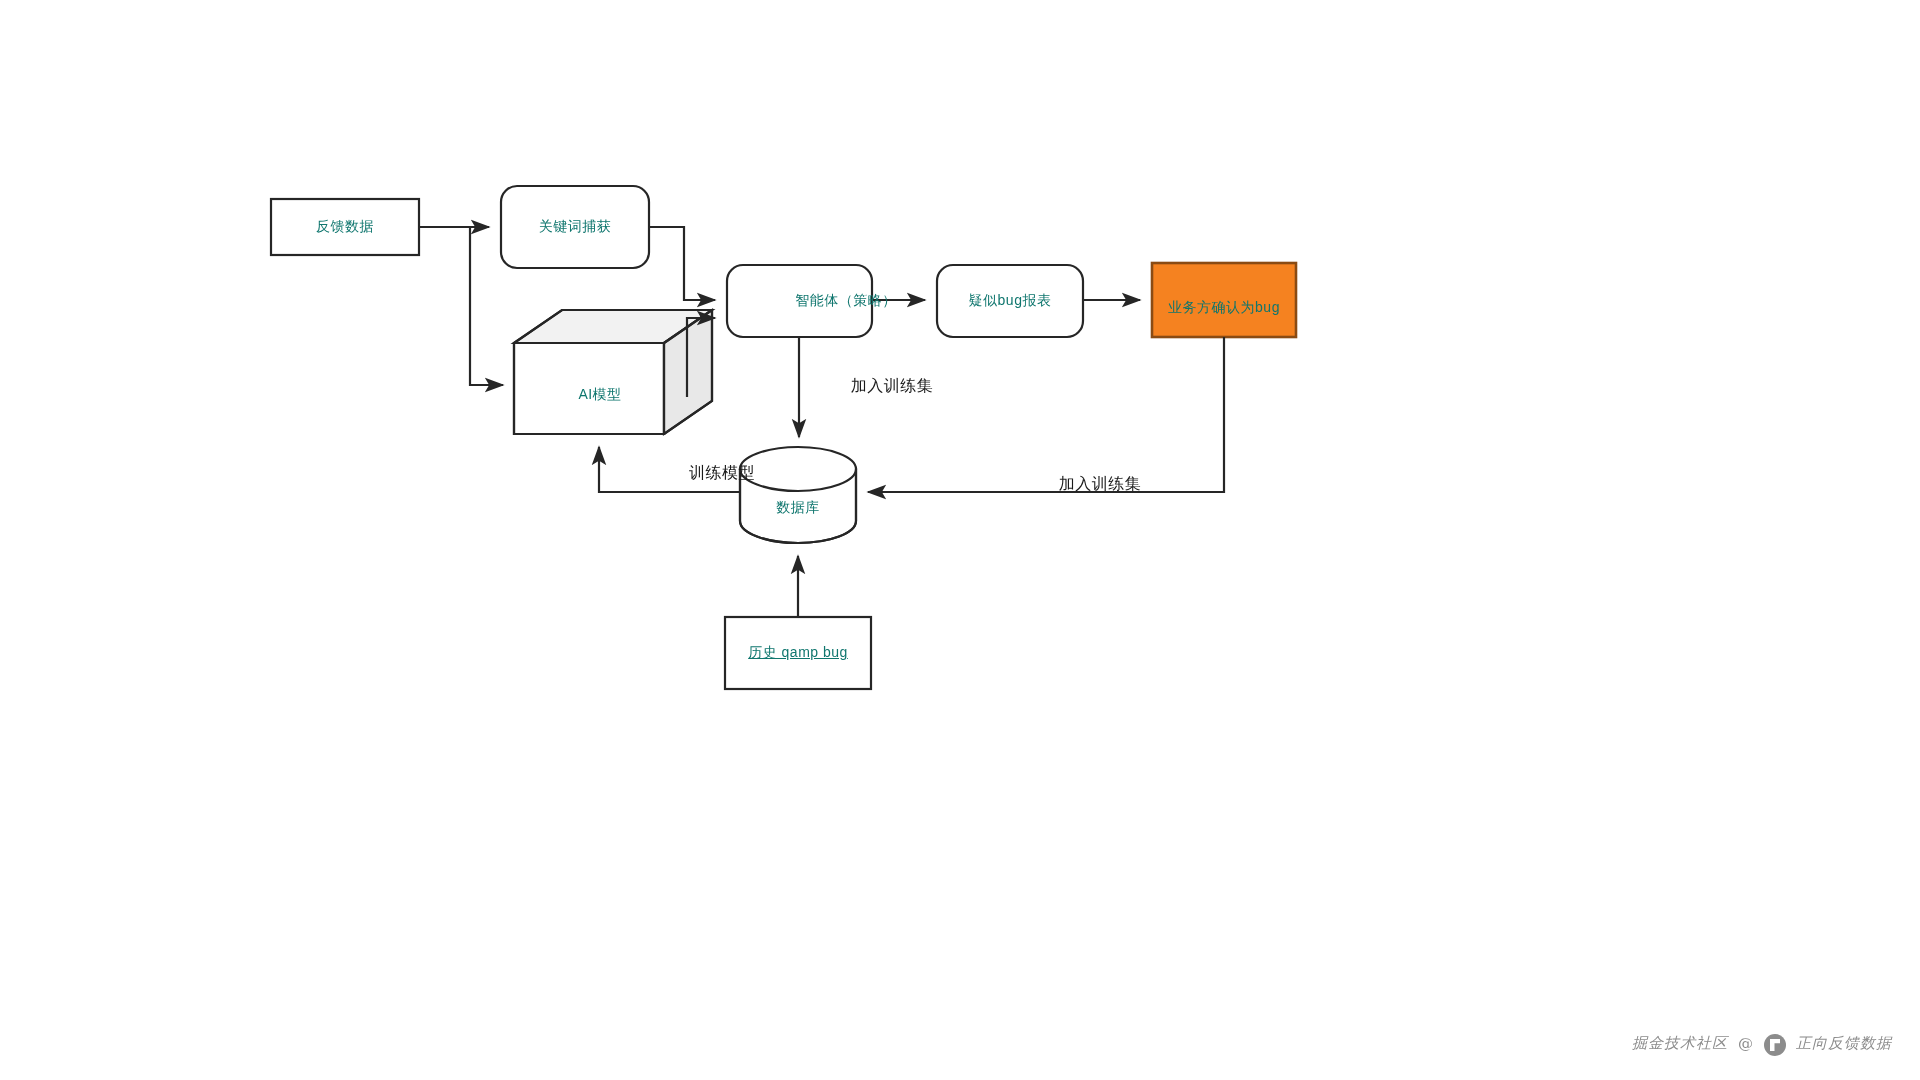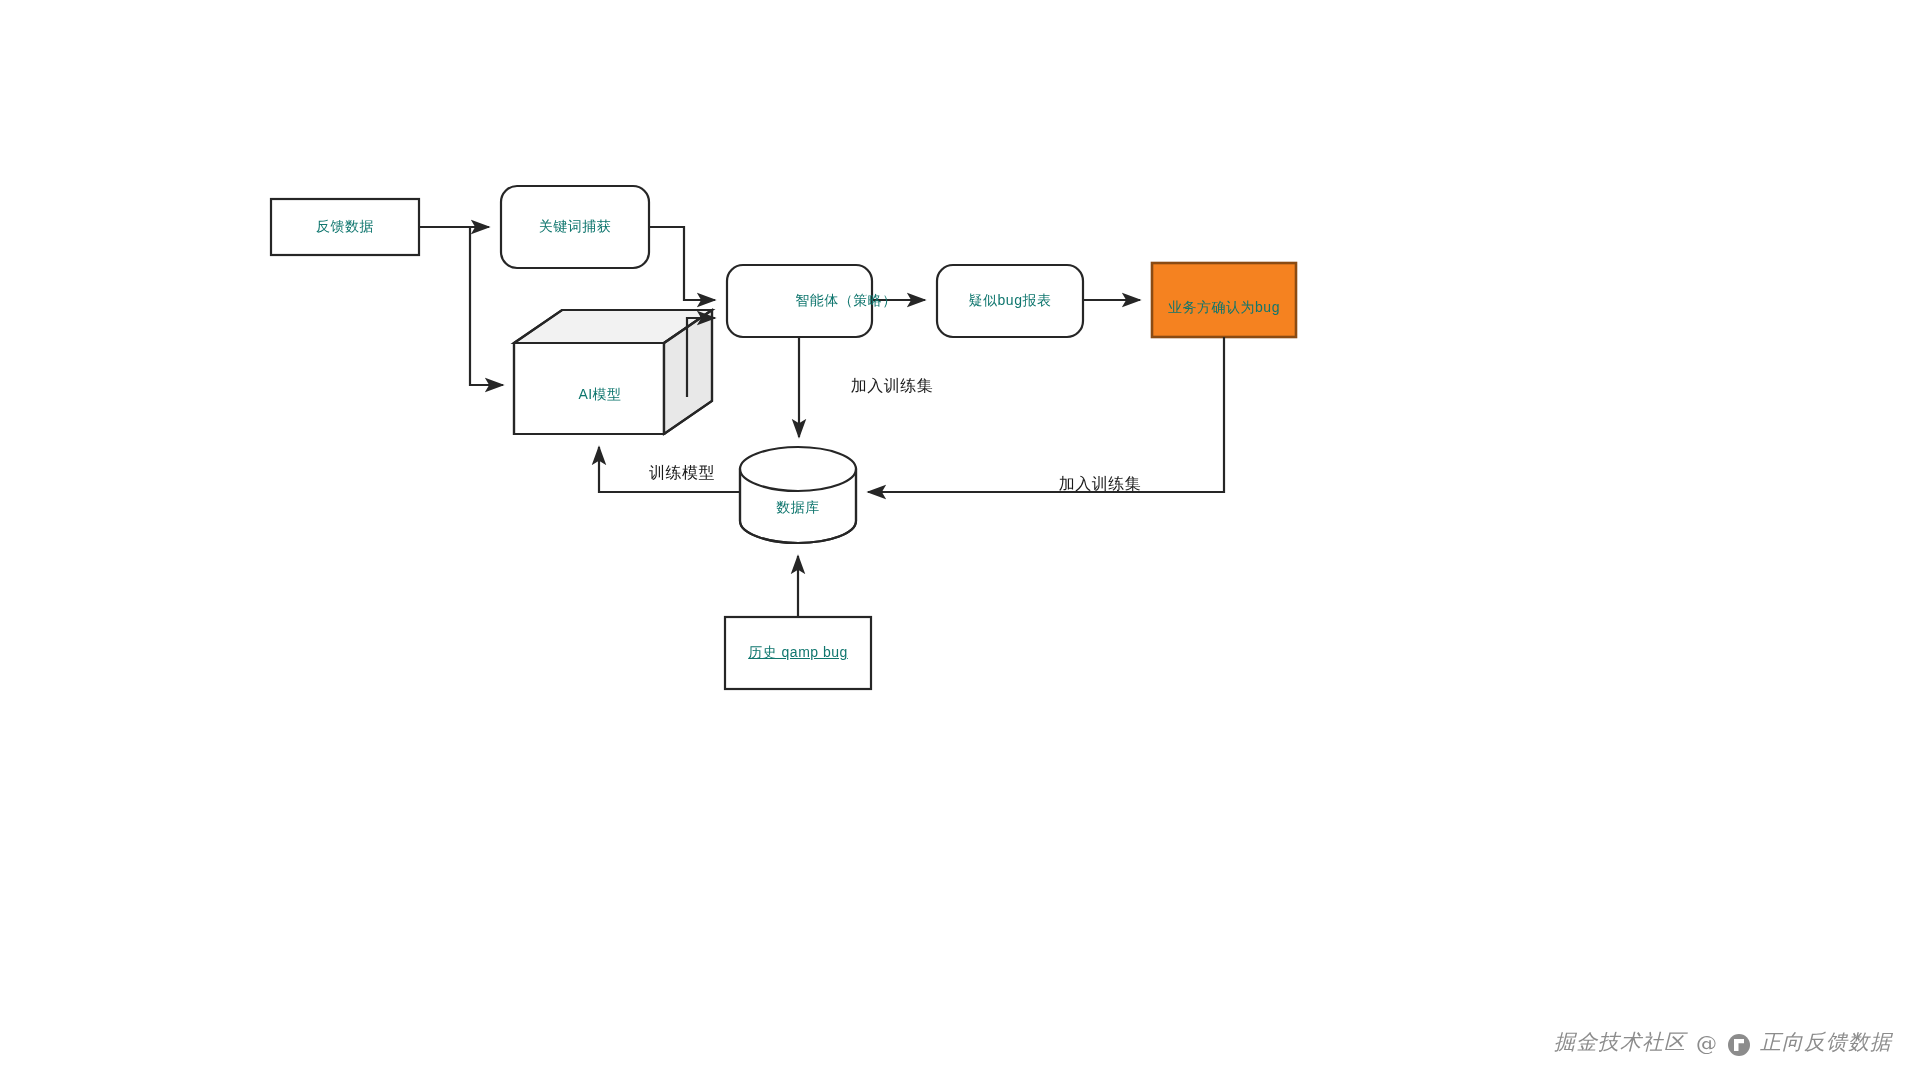--- a/index.html
+++ b/index.html
@@ -36,23 +36,23 @@
     color: #1a1a1a;
     letter-spacing: 0.5px;
     white-space: nowrap;
     transform: translate(-50%, -50%);
   }
   .watermark {
     position: absolute;
     right: 28px;
     bottom: 24px;
     display: flex;
-    align-items: flex-end;
+    align-items: flex-start;
     gap: 10px;
-    font-size: 21px;
+    font-size: 15px;
     color: #8c8c8c;
     letter-spacing: 1px;
     font-family: "DejaVu Serif", "Liberation Serif", serif;
     font-style: italic;
   }
   .wm-logo {
     display: inline-block;
     width: 22px;
     height: 22px;
     border-radius: 50%;
@@ -145,21 +145,21 @@
 <div class="node-label" style="left:1010px; top:301px;text-align:center;">疑似bug报表</div>
 
 <div class="node-label" style="left:1224px; top:300px;margin-top:8px;">业务方确认为bug</div>
 
 <div class="node-label" style="left:798px; top:508px;">数据库</div>
 
 <div class="node-label" style="left:798px; top:653px;text-decoration:underline;">历史  qamp bug</div>
 
 <div class="edge-label" style="left:892px; top:386px;">加入训练集</div>
 
-<div class="edge-label" style="left:682px; top:473px;">训练模型</div>
+<div class="edge-label" style="left:722px; top:473px;">训练模型</div>
 
 <div class="edge-label" style="left:1100px; top:484px;">加入训练集</div>
 
 <div class="watermark">
   <span>掘金技术社区</span>
   <span class="wm-sep">@</span>
   <span class="wm-logo"></span>
   <span>正向反馈数据</span>
 </div>
 

